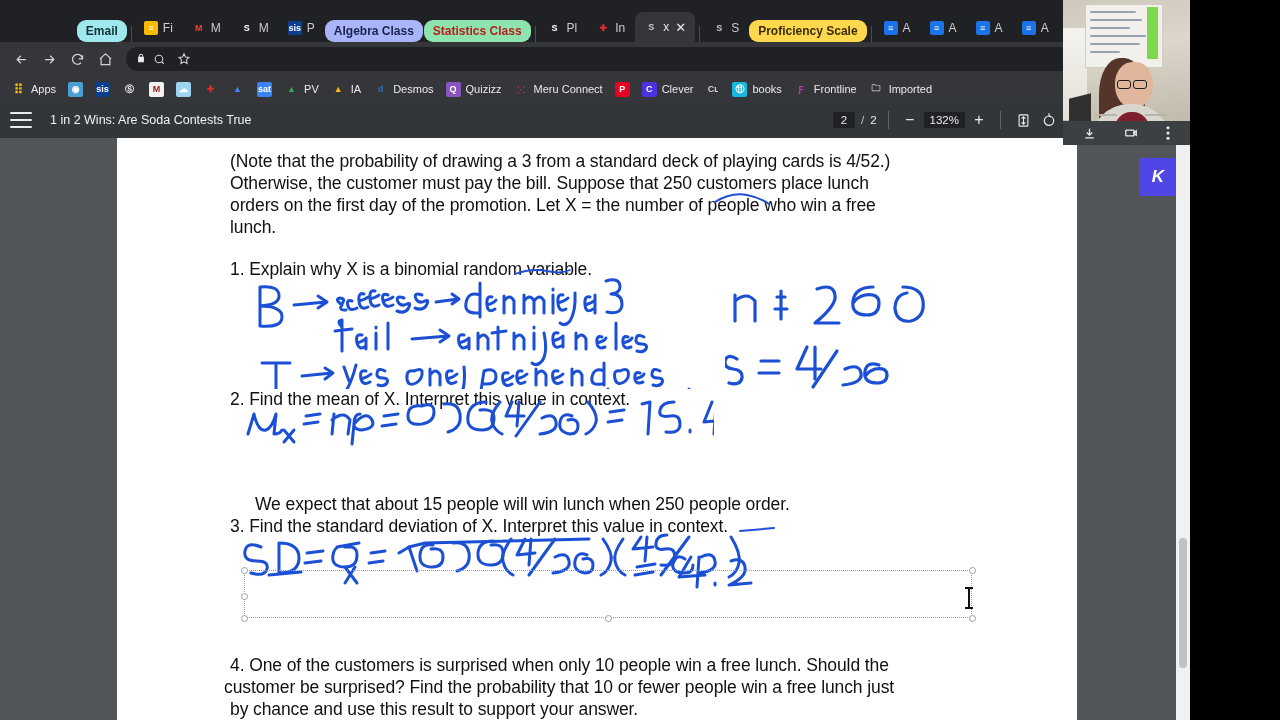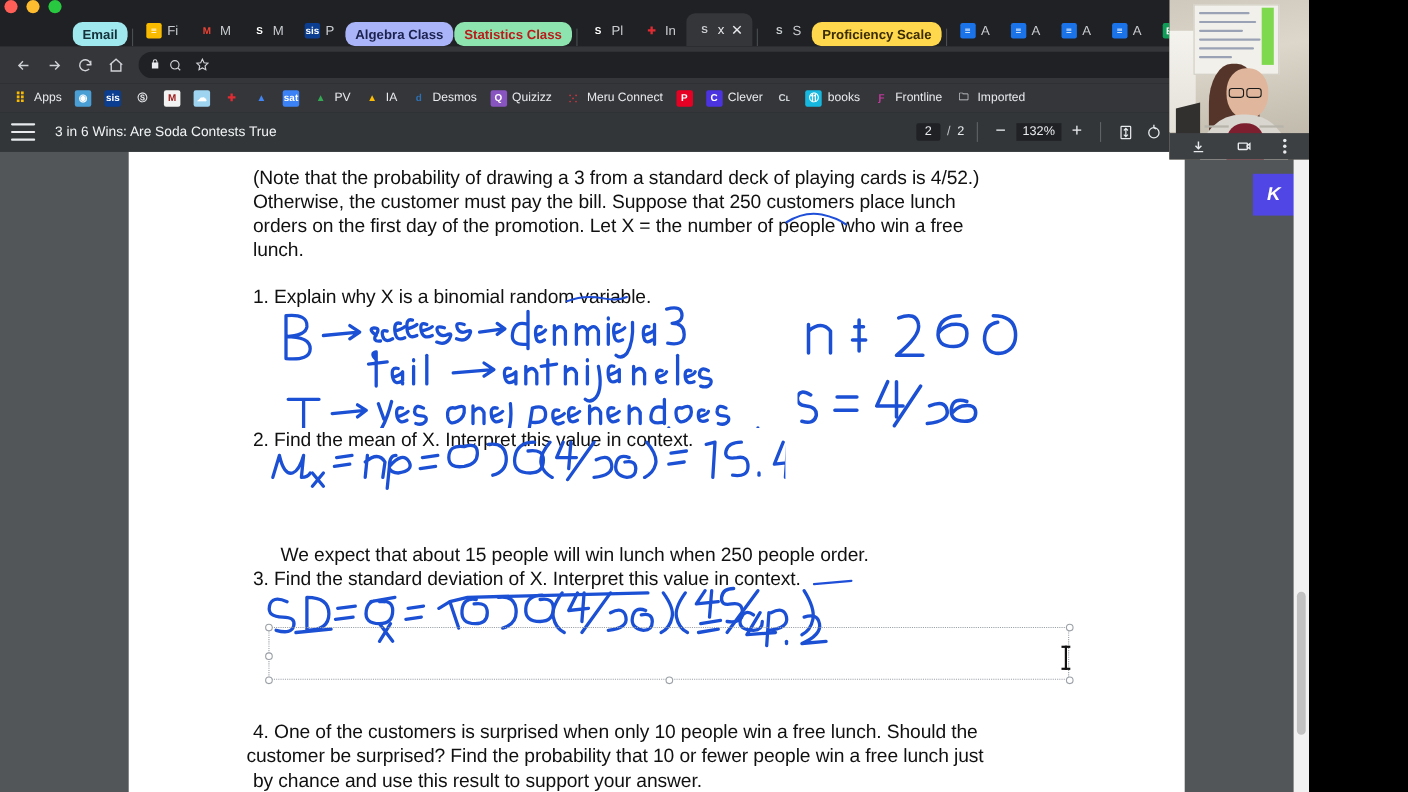--- a/index.html
+++ b/index.html
@@ -7,21 +7,21 @@
   body { font-family:"Liberation Sans", sans-serif; }
 
   #screen { position:relative; width:1280px; height:720px; background:#000; }
 
   
   #browser { position:absolute; left:0; top:0; width:1190px; height:720px;
              background:#202124; overflow:hidden; }
 
   
   .tabstrip { position:relative; height:42px; background:#202124;
-              display:flex; align-items:flex-start; padding-left:0; }
+              display:flex; align-items:flex-end; padding-left:0;flex-direction:column; }
   .traffic { display:flex; gap:8px; align-items:center; padding:0 10px 0 4px; }
   .dot { width:12px; height:12px; border-radius:50%; }
   .dot.r{background:#ff5f57;} .dot.y{background:#febc2e;} .dot.g{background:#28c840;}
 
   .tabs { display:flex; align-items:flex-end; height:42px; flex:1; overflow:hidden; }
   .tab { position:relative; height:28px; display:flex; align-items:center;
          border-radius:8px; padding:0 9px; margin-right:1px; flex:0 0 auto;
          font-size:12px; color:#c8cbd0; white-space:nowrap; }
   .tab .tlabel { font-size:12px; line-height:1; }
   .tab.pill { border-radius:9px; height:22px; }
@@ -350,21 +350,21 @@
         </div>
       <span class="bmchev">›</span>
     </div>
 
     <div class="pdfbar">
       <div class="hamb">
           <i></i>
           <i></i>
           <i></i>
         </div>
-      <div class="pdftitle">3 in 6 Wins: Are Soda Contests True</div>
+      <div class="pdftitle">1 in 2 Wins: Are Soda Contests True</div>
       <div class="pdfctrls">
         <span class="pgbox">2</span>
         <span class="slash">/</span>
         <span style="font-size:11.5px">2</span>
         <span class="vline"></span>
         <span class="zbtn">−</span>
         <span class="zoomval">132%</span>
         <span class="zbtn">+</span>
         <span class="vline"></span>
         <span class="iconbtn">

